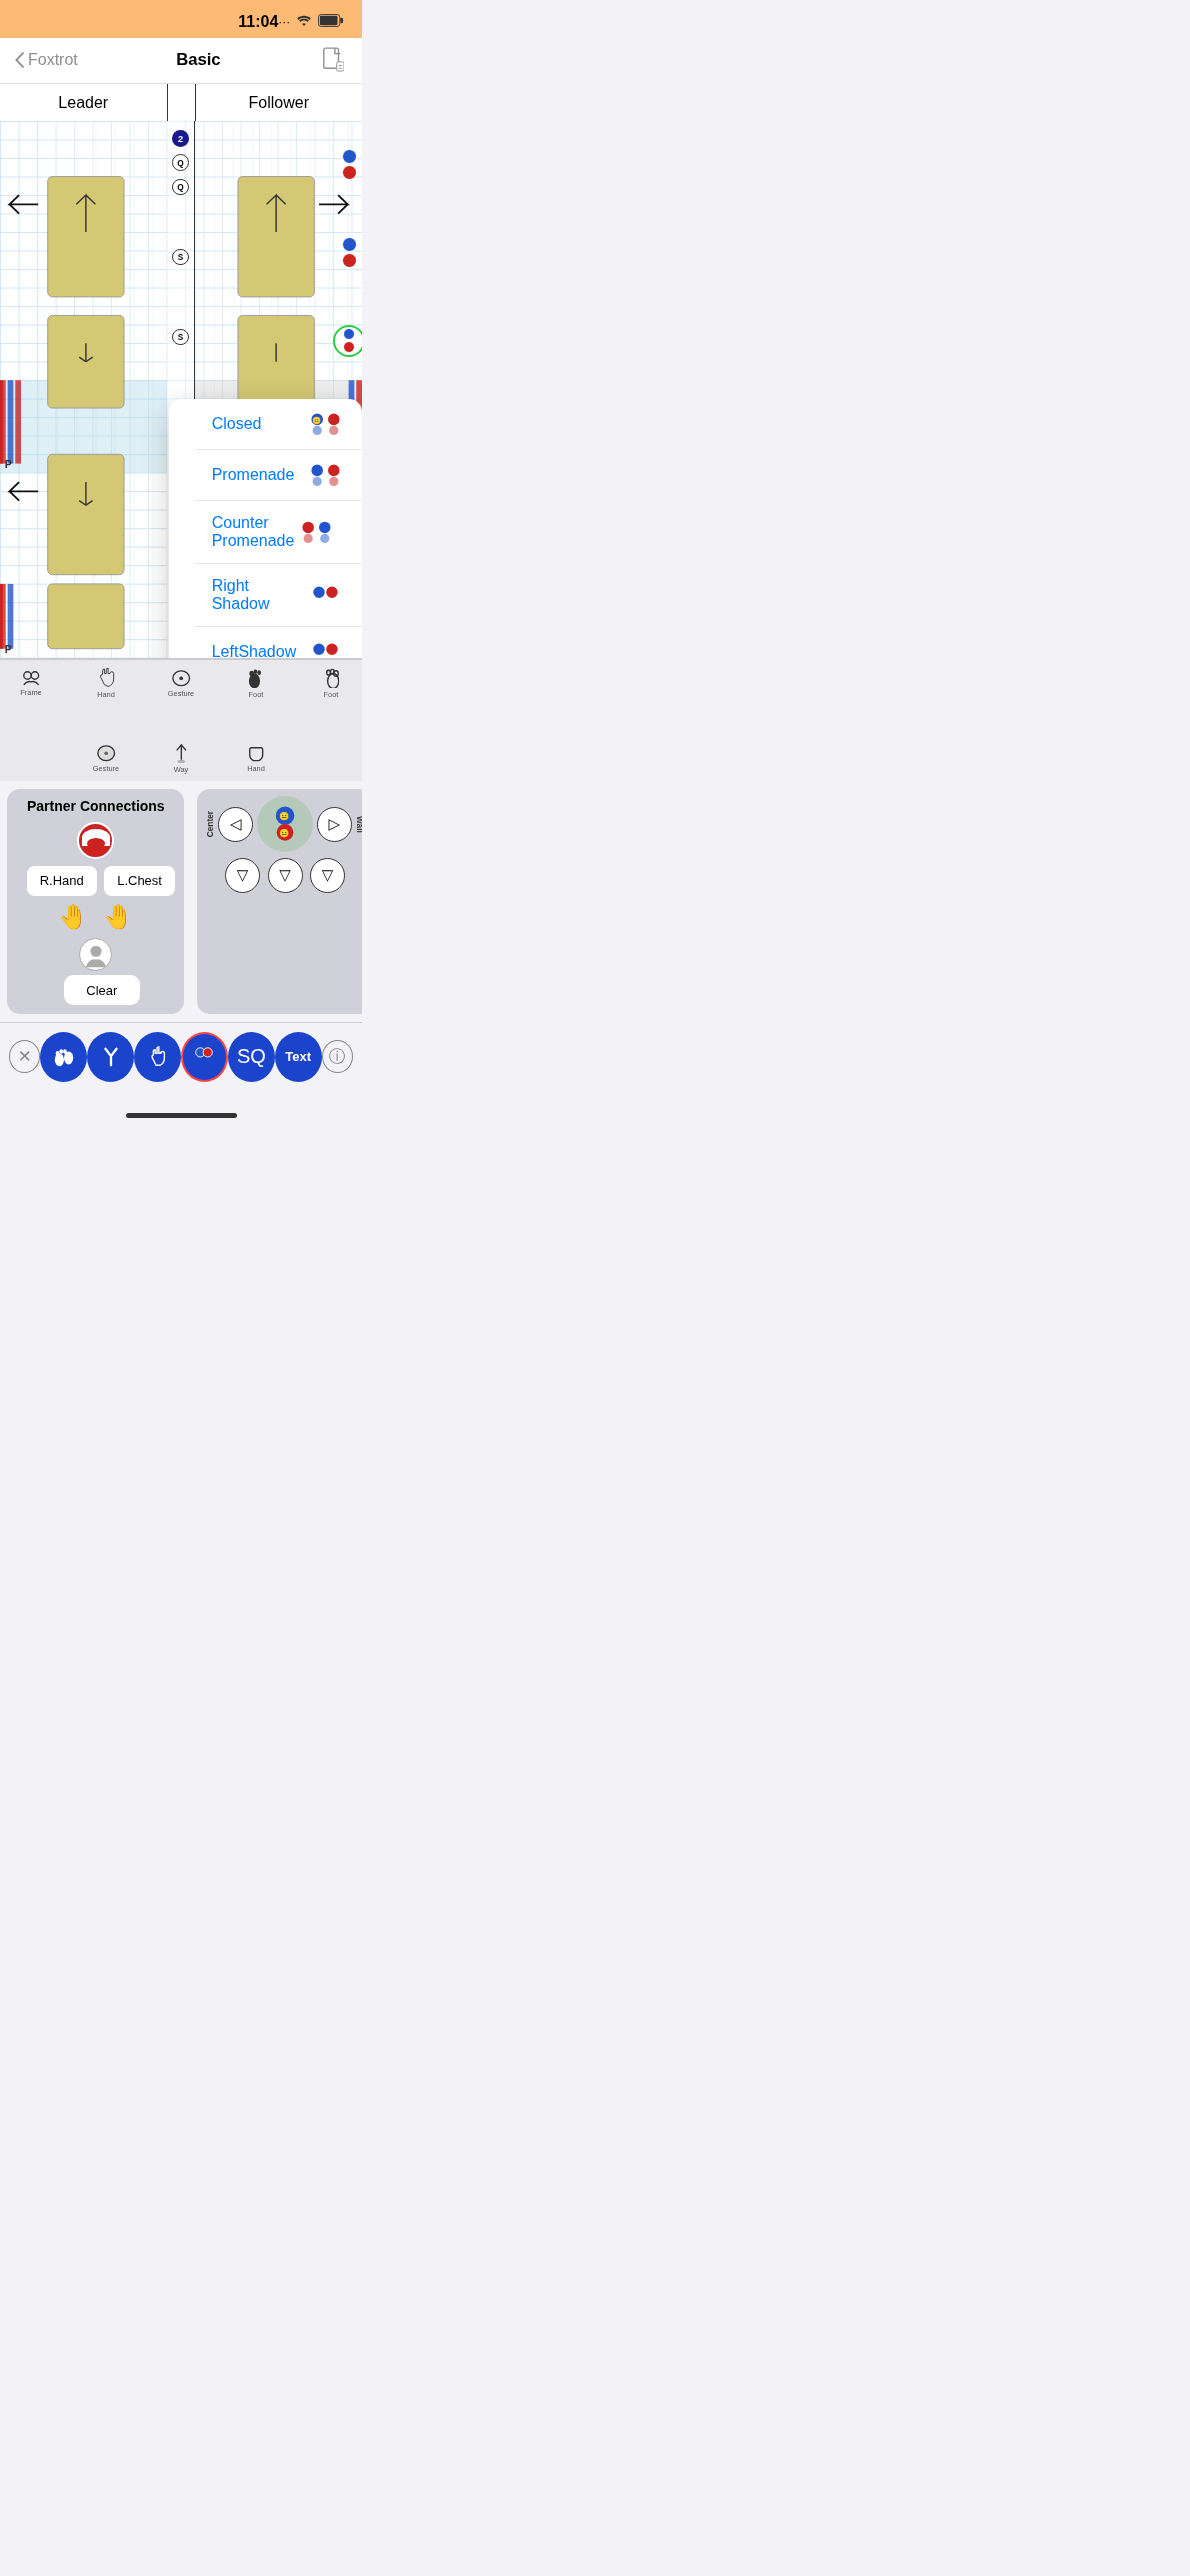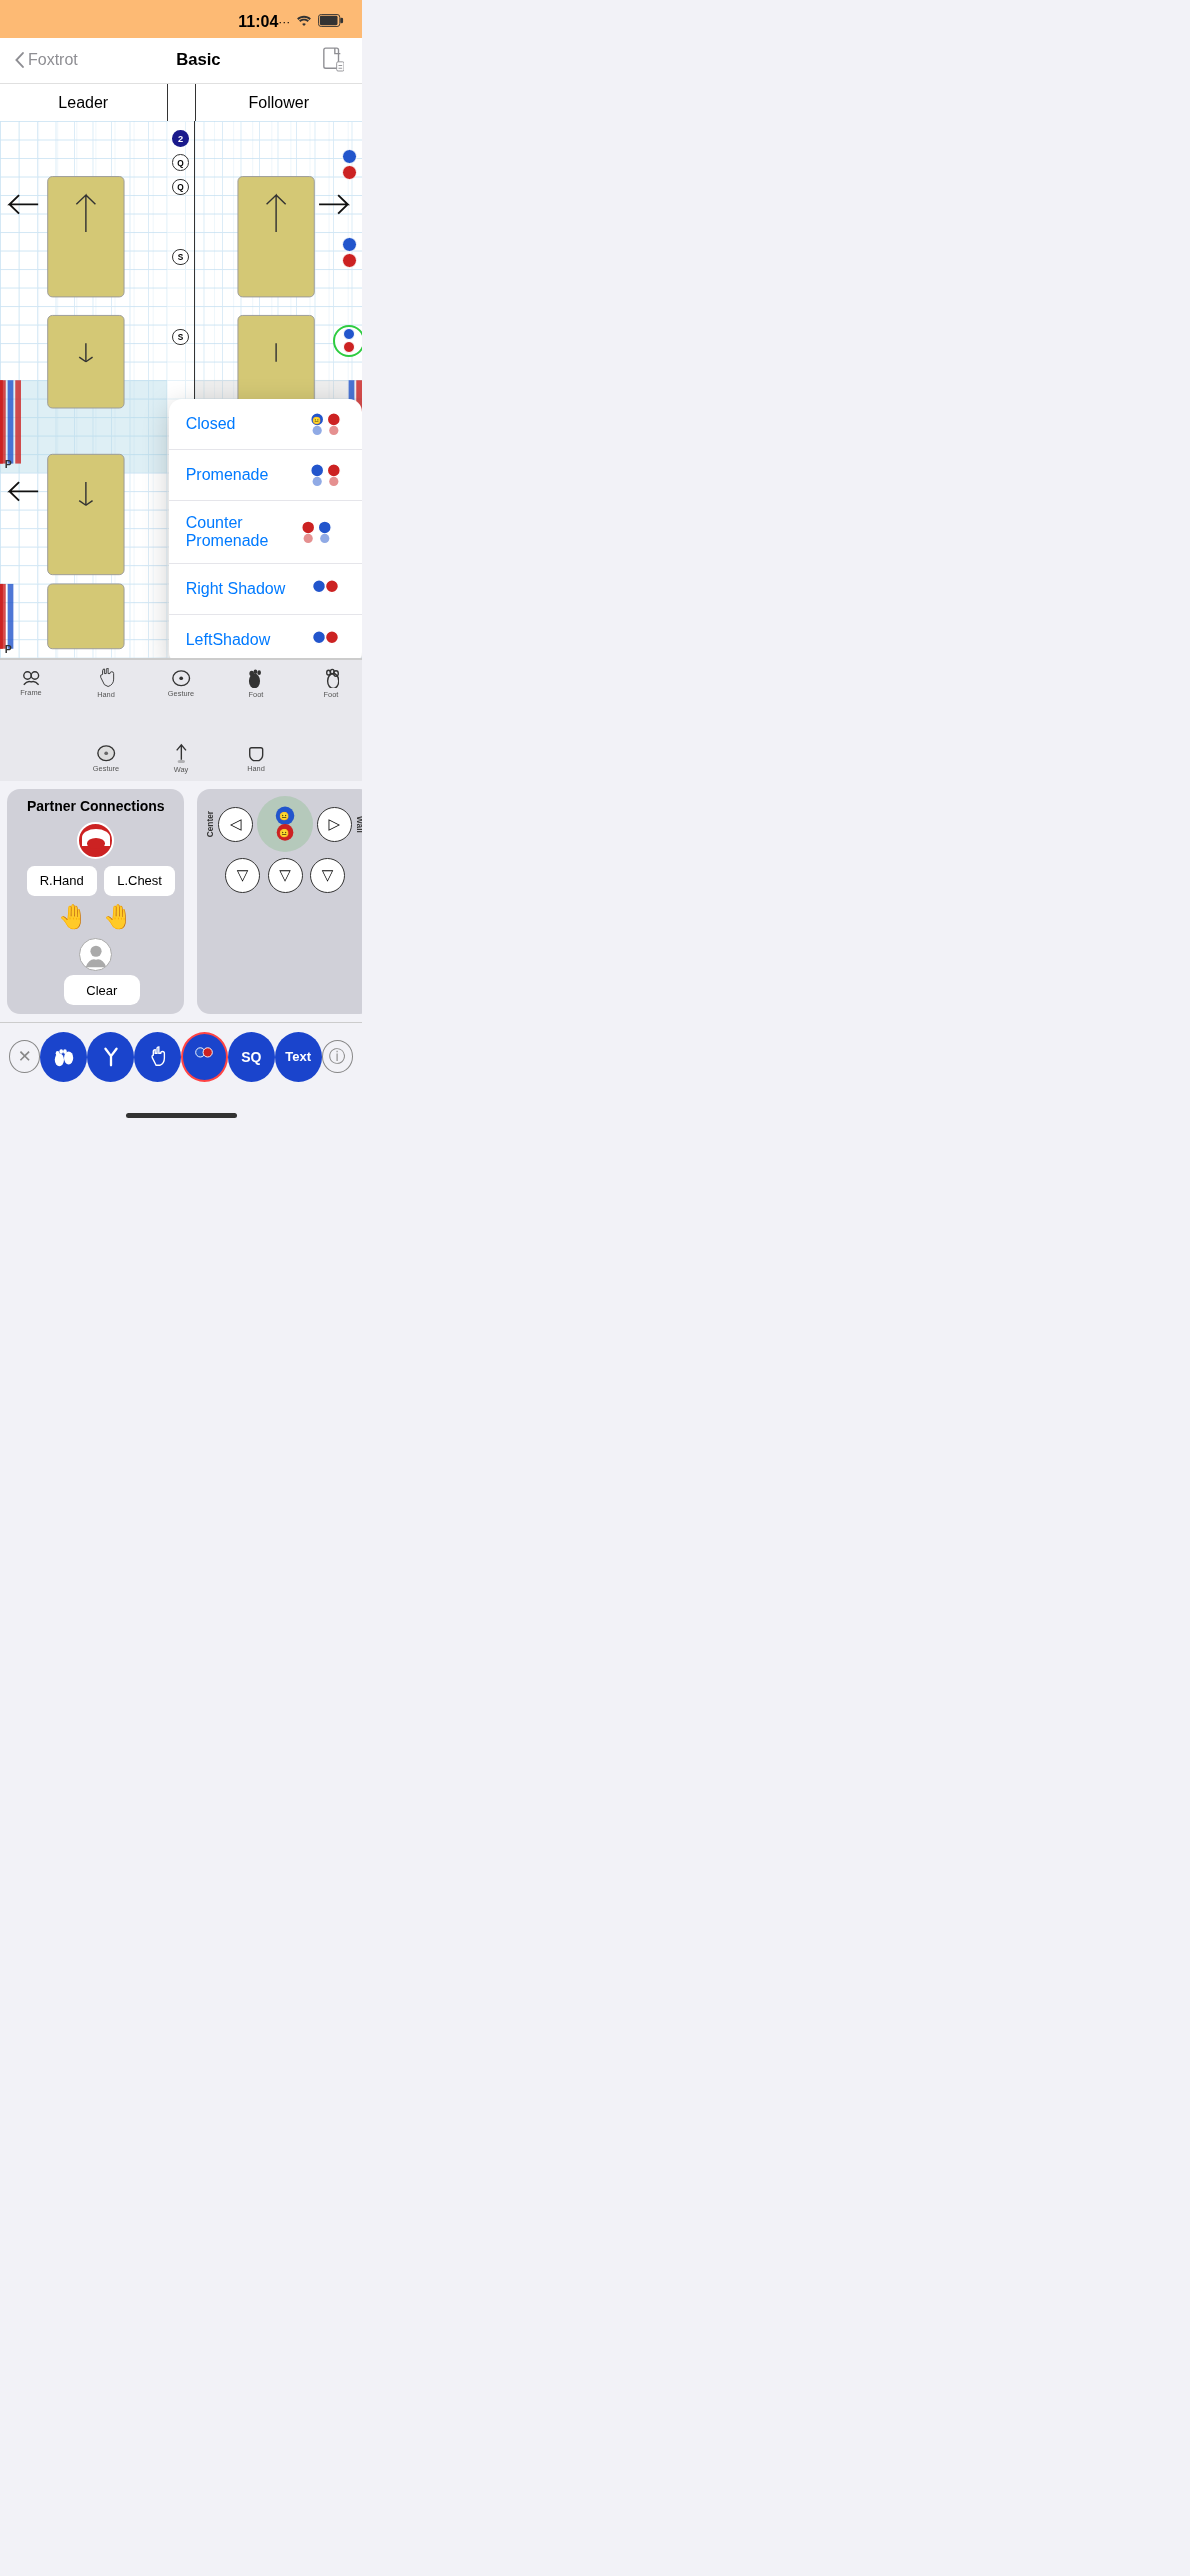--- a/index.html
+++ b/index.html
@@ -208,20 +208,21 @@
     .dropdown-menu {
       position: absolute;
       top: 315px;
       left: 169px;
       right: 0;
       background: white;
       border-radius: 13px;
       z-index: 20;
       box-shadow: 0 7.4px 28px rgba(0,0,0,0.2);
       overflow: hidden;
+      padding-left: 26px;
     }
     .dropdown-item {
       display: flex;
       align-items: center;
       justify-content: space-between;
       padding: 13px 16.7px;
       border-bottom: 0.9px solid #e5e5ea;
       cursor: pointer;
     }
     .dropdown-item:last-child {
@@ -825,21 +826,21 @@
       <path d="M 12 22 L 8 14 Q 7 11 9 11 L 9 7 Q 9 5 11 5 L 11 9 L 13 9 L 13 4 Q 13 2 15 2 L 15 9 L 17 9 Q 17 7 19 7 Q 21 7 21 9 L 21 14 Q 21 20 16 22 Z" stroke="white" stroke-width="1.5" fill="none"></path>
     </svg>
   </button>
   <button class="tab-btn" style="background:#1a44cc;border:2.8px solid #ff4444;">
     <svg width="24" height="24" viewBox="0 0 26 26">
       <circle cx="9" cy="8" r="5" fill="#2255cc" stroke="white" stroke-width="1"></circle>
       <circle cx="17" cy="8" r="5" fill="#cc2222" stroke="white" stroke-width="1"></circle>
     </svg>
   </button>
   <button class="tab-btn sq-btn">
-    <span style="font-size:14px;font-weight:700;color:white;">SQ</span>
+    <span style="font-size:20px;font-weight:400;color:white;">SQ</span>
   </button>
   <button class="tab-btn text-btn">
     <span style="font-size:13px;font-weight:700;color:white;">Text</span>
   </button>
   <div class="tab-circle-outline">
     <span>ⓘ</span>
   </div>
 </div>
 
 <div style="display:flex;justify-content:center;padding:5.6px 0 9.3px;background:#f2f2f7;">

